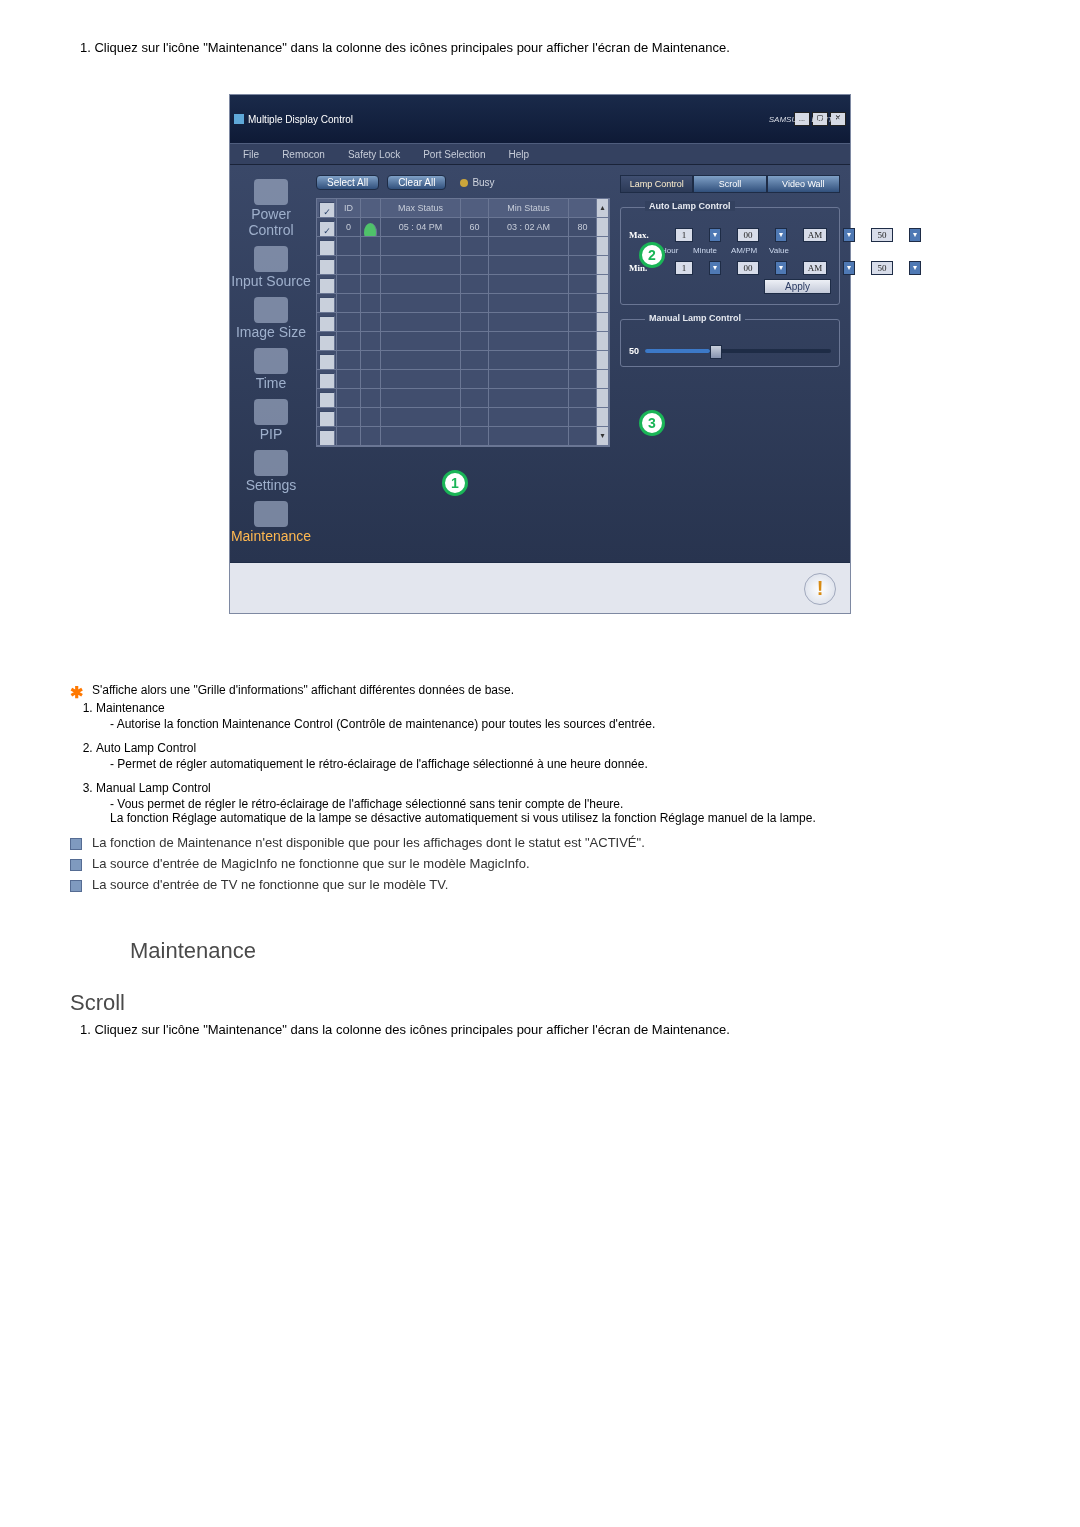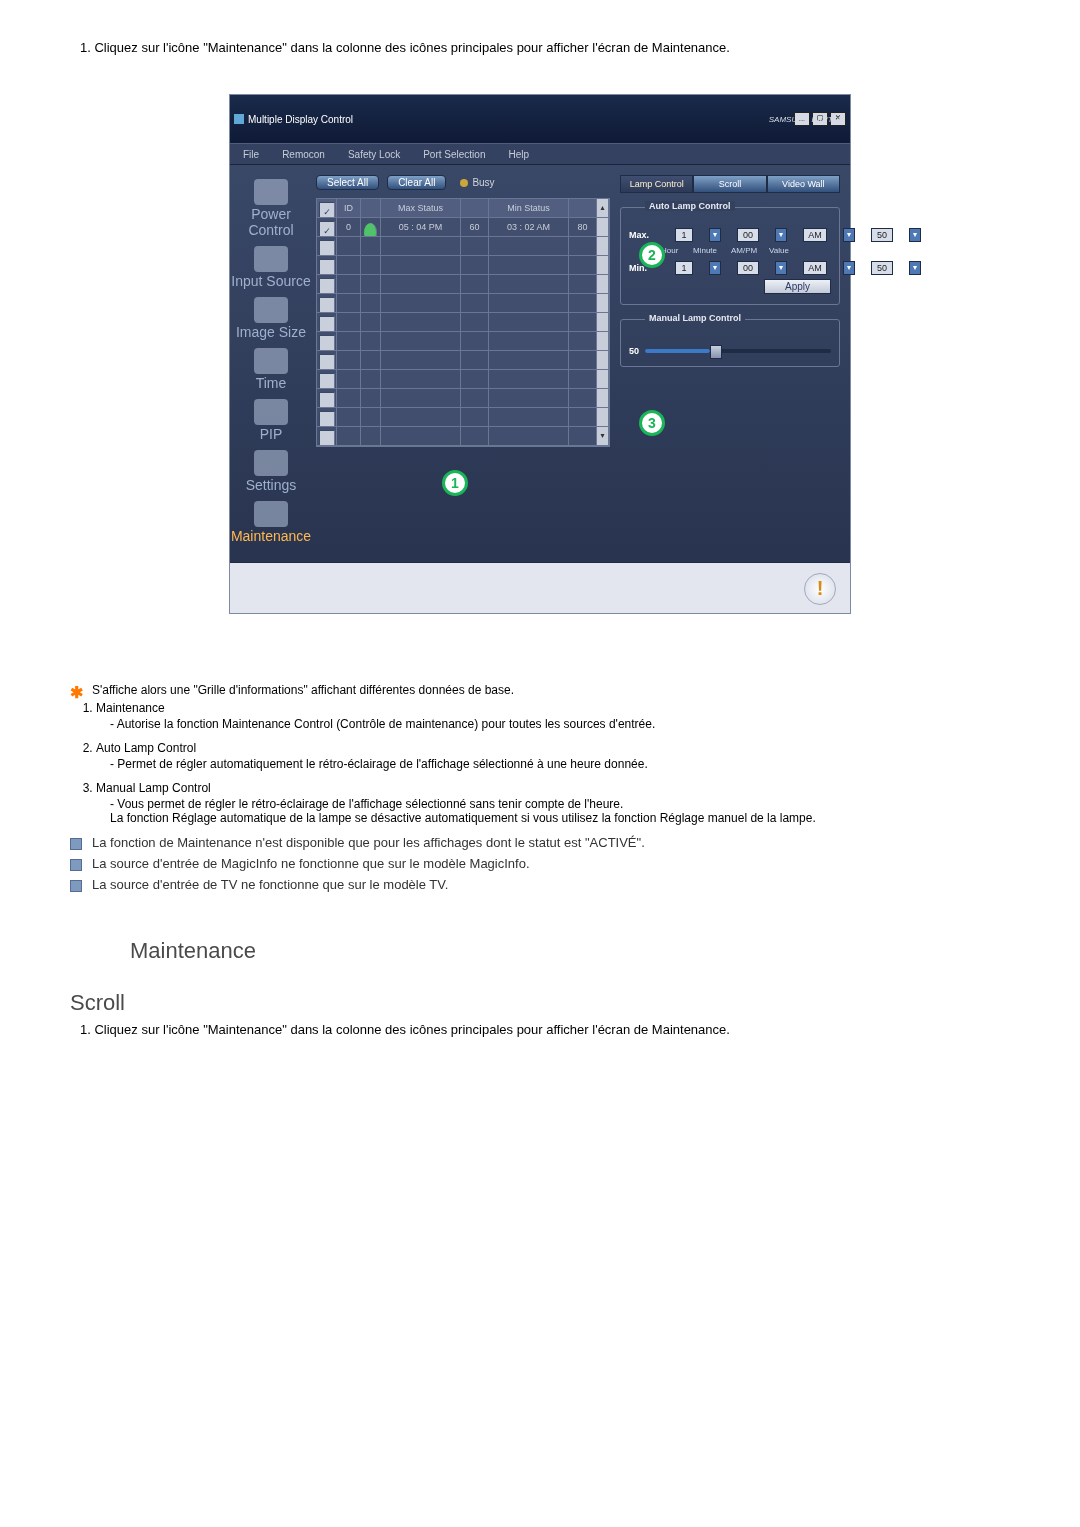--- a/index.html
+++ b/index.html
@@ -218,21 +218,21 @@
     border-radius:3px;
     padding:20px 8px 10px 8px;
     position:relative;
     margin-bottom:14px;
   }
   .group-title {
     position:absolute; top:-7px; left:24px;
     background:#33415f; padding:0 4px;
     font-weight:bold; color:#e6e9f0;
   }
-  .flds { display:grid; grid-template-columns:30px 18px 12px 22px 12px 24px 12px 22px 12px; gap:16px; align-items:center; margin-bottom:4px;}
+  .flds { display:grid; grid-template-columns:30px 18px 12px 22px 12px 24px 12px 22px 12px; gap:16px; align-items:center; margin-bottom:4px;font-family:Liberation Serif, serif;}
   .fld {
     background:#d8ddea; color:#222; border:1px solid #1e2c46;
     height:12px; font-size:9px; line-height:12px; text-align:center;
   }
   .dd {
     background:#4f79b4; border:1px solid #1e2c46; height:12px;
     color:#fff; font-size:8px; line-height:12px; text-align:center;
   }
   .lbl { color:#fff; font-weight:bold; }
   .col-lbls {

